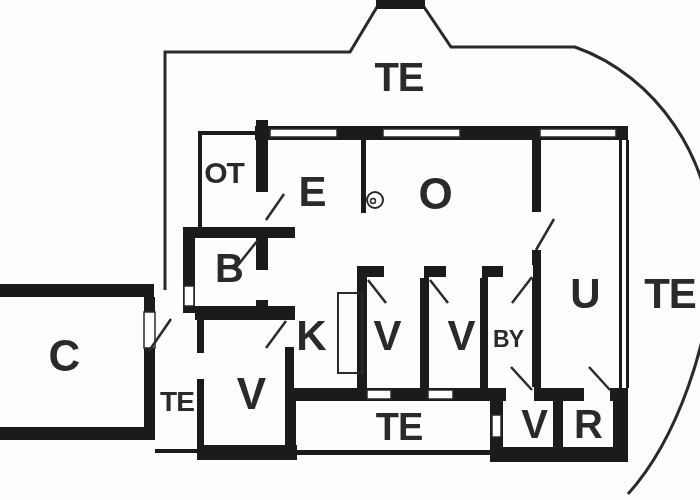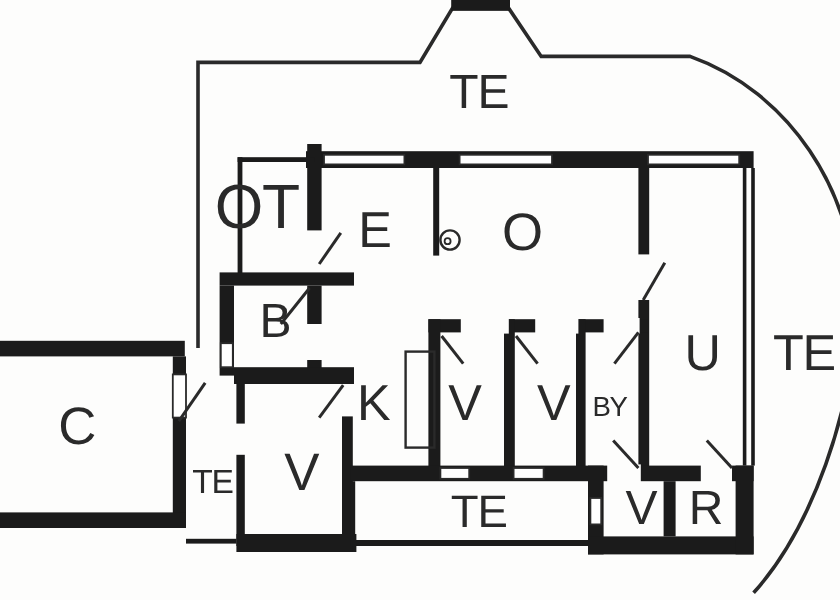--- a/index.html
+++ b/index.html
@@ -15,21 +15,21 @@
     font-family:"Liberation Sans", sans-serif;
   }
   #plan-svg{position:absolute;left:0;top:0;}
   .room-label{
     position:absolute;
     transform:translate(-50%,-50%);
     color:var(--text);
     line-height:1;
     letter-spacing:-1px;
     white-space:nowrap;
-    font-weight:400;
+    font-weight:700;
   }
 </style>
 </head>
 <body>
 
 <svg id="plan-svg" width="700" height="500" viewBox="0 0 700 500">
 
   <g>
     <path d="M165,290 L165,52 L350,52 L377,7 L424,7 L451,47 L575,47
              C 657,76 713,160 713,250 C 713,342 675,442 628,494" fill="none" stroke="var(--line)" stroke-width="3"></path>
@@ -107,21 +107,21 @@
   <rect x="338" y="293" width="24" height="80" fill="none" stroke="var(--line)" stroke-width="2"></rect>
 
   <g stroke="var(--line)" fill="none">
     <circle cx="375" cy="200" r="8" stroke-width="2"></circle>
     <circle cx="373" cy="201" r="2.5" stroke-width="1.5"></circle>
   </g>
 </svg>
 
 <div class="room-label" style="left:399px;top:77px;font-size:40px">TE</div>
 <div class="room-label" style="left:670px;top:294px;font-size:42px">TE</div>
-<div class="room-label" style="left:214px;top:173px;font-size:52px">OT</div>
+<div class="room-label" style="left:224px;top:173px;font-size:30px">OT</div>
 <div class="room-label" style="left:312px;top:192px;font-size:42px">E</div>
 <div class="room-label" style="left:435px;top:194px;font-size:44px">O</div>
 <div class="room-label" style="left:229px;top:268px;font-size:40px">B</div>
 <div class="room-label" style="left:64px;top:356px;font-size:44px">C</div>
 <div class="room-label" style="left:177px;top:402px;font-size:28px">TE</div>
 <div class="room-label" style="left:311px;top:336px;font-size:42px">K</div>
 <div class="room-label" style="left:251px;top:394px;font-size:44px">V</div>
 <div class="room-label" style="left:387px;top:336px;font-size:42px">V</div>
 <div class="room-label" style="left:461px;top:336px;font-size:42px">V</div>
 <div class="room-label" style="left:508px;top:339px;font-size:23px">BY</div>

